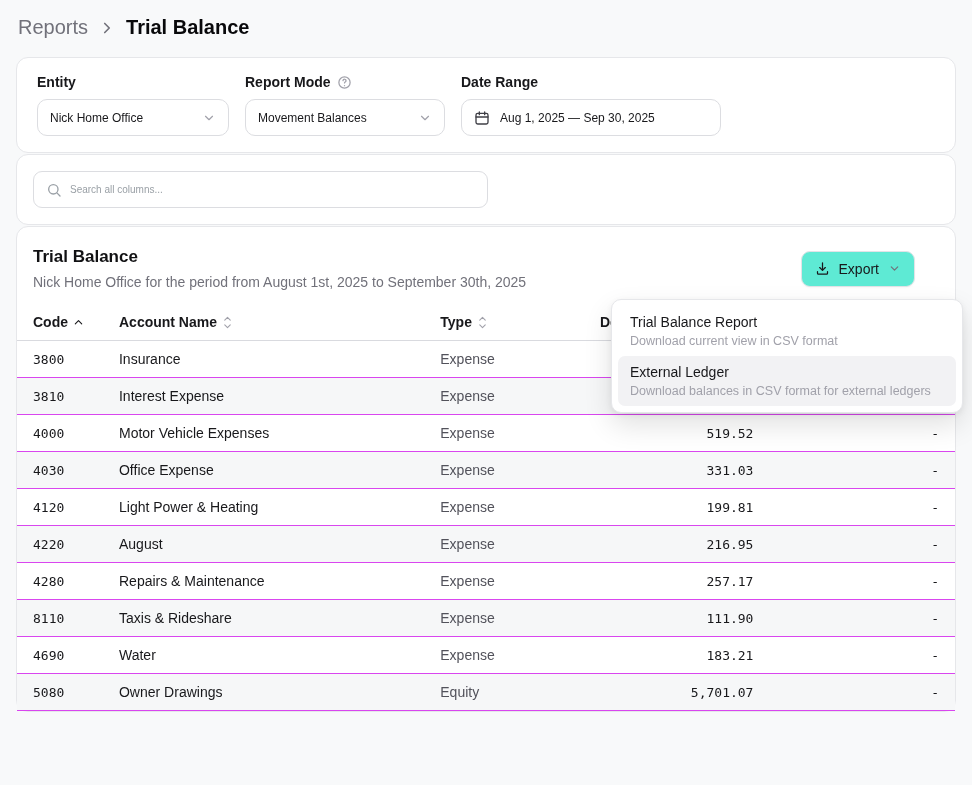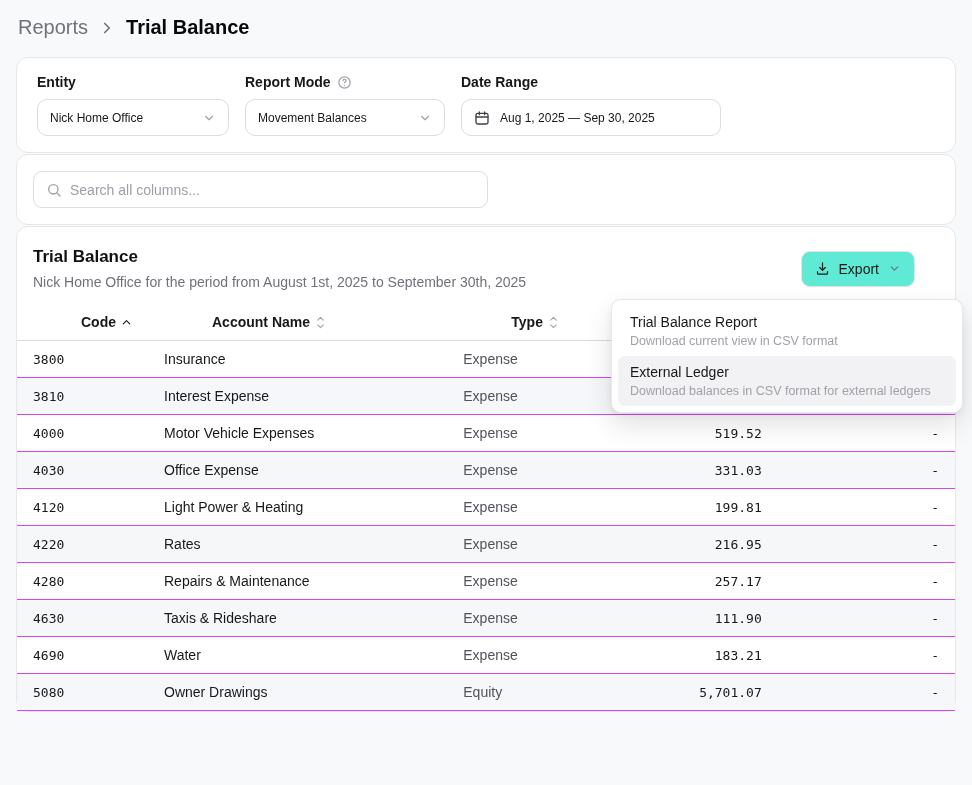--- a/index.html
+++ b/index.html
@@ -39,21 +39,21 @@
   .w-date { width:260px; }
   .help-icon { display:inline-flex; }
 
   
   .search-card { padding:16px; }
   .search-box {
     width:455px; height:37px; border:1px solid #dcdde1; border-radius:9px;
     display:flex; align-items:center; gap:8px; padding:0 12px; background:#fff;
   }
   .search-box input {
-    border:none; outline:none; flex:1; font-size:14px; color:#7f1d1d;
+    border:none; outline:none; flex:1; font-size:10px; color:#7f1d1d;
     font-family:"Liberation Sans", sans-serif; background:transparent;
   }
   .search-box input::placeholder { color:#9aa0a6; }
 
   
   .report-card { position:relative; border-radius:12px; overflow:visible; margin-bottom:0; }
   .report-header { display:flex; align-items:center; justify-content:space-between; padding:20px 40px 14px 16px; }
   .report-title { font-size:17px; font-weight:700; color:#111113; }
   .report-subtitle { font-size:14px; color:#71717a; margin-top:7px; }
   .export-btn {
@@ -62,21 +62,21 @@
     font-size:14px; color:#18181b; font-family:"Liberation Sans", sans-serif;
     box-shadow:0 1px 2px rgba(0,0,0,0.03);
   }
 
   
   table { width:100%; border-collapse:collapse; font-size:14px; }
   thead th {
     text-align:left; font-weight:600; color:#18181b; padding:10px 16px;
     border-bottom:1px solid #d9dadf; cursor:pointer; white-space:nowrap;
   }
-  thead th .th-inner { display:inline-flex; align-items:center; gap:5px;margin-left:48px; }
+  thead th .th-inner { display:inline-flex; align-items:center; gap:5px; }
   tbody td { padding:10px 16px; border-bottom:1px solid #d946ef; white-space:nowrap; }
   tbody tr:nth-child(even) { background:#f6f7f8; }
   .col-code { width:86px; }
   .col-name { width:322px; }
   .col-type { width:160px; }
   .col-debit { width:186px; }
   .col-credit { width:186px; }
   td.num { text-align:right; }
   td.type-cell { color:#52525b; }
 
@@ -285,34 +285,34 @@
   </tr>
         <tr>
     <td class="mono">4120</td>
     <td>Light Power &amp; Heating</td>
     <td class="type-cell">Expense</td>
     <td class="mono num">199.81</td>
     <td class="mono num">-</td>
   </tr>
         <tr>
     <td class="mono">4220</td>
-    <td>Rates</td>
+    <td>August</td>
     <td class="type-cell">Expense</td>
     <td class="mono num">216.95</td>
     <td class="mono num">-</td>
   </tr>
         <tr>
     <td class="mono">4280</td>
     <td>Repairs &amp; Maintenance</td>
     <td class="type-cell">Expense</td>
     <td class="mono num">257.17</td>
     <td class="mono num">-</td>
   </tr>
         <tr>
-    <td class="mono">4630</td>
+    <td class="mono">8110</td>
     <td>Taxis &amp; Rideshare</td>
     <td class="type-cell">Expense</td>
     <td class="mono num">111.90</td>
     <td class="mono num">-</td>
   </tr>
         <tr>
     <td class="mono">4690</td>
     <td>Water</td>
     <td class="type-cell">Expense</td>
     <td class="mono num">183.21</td>

